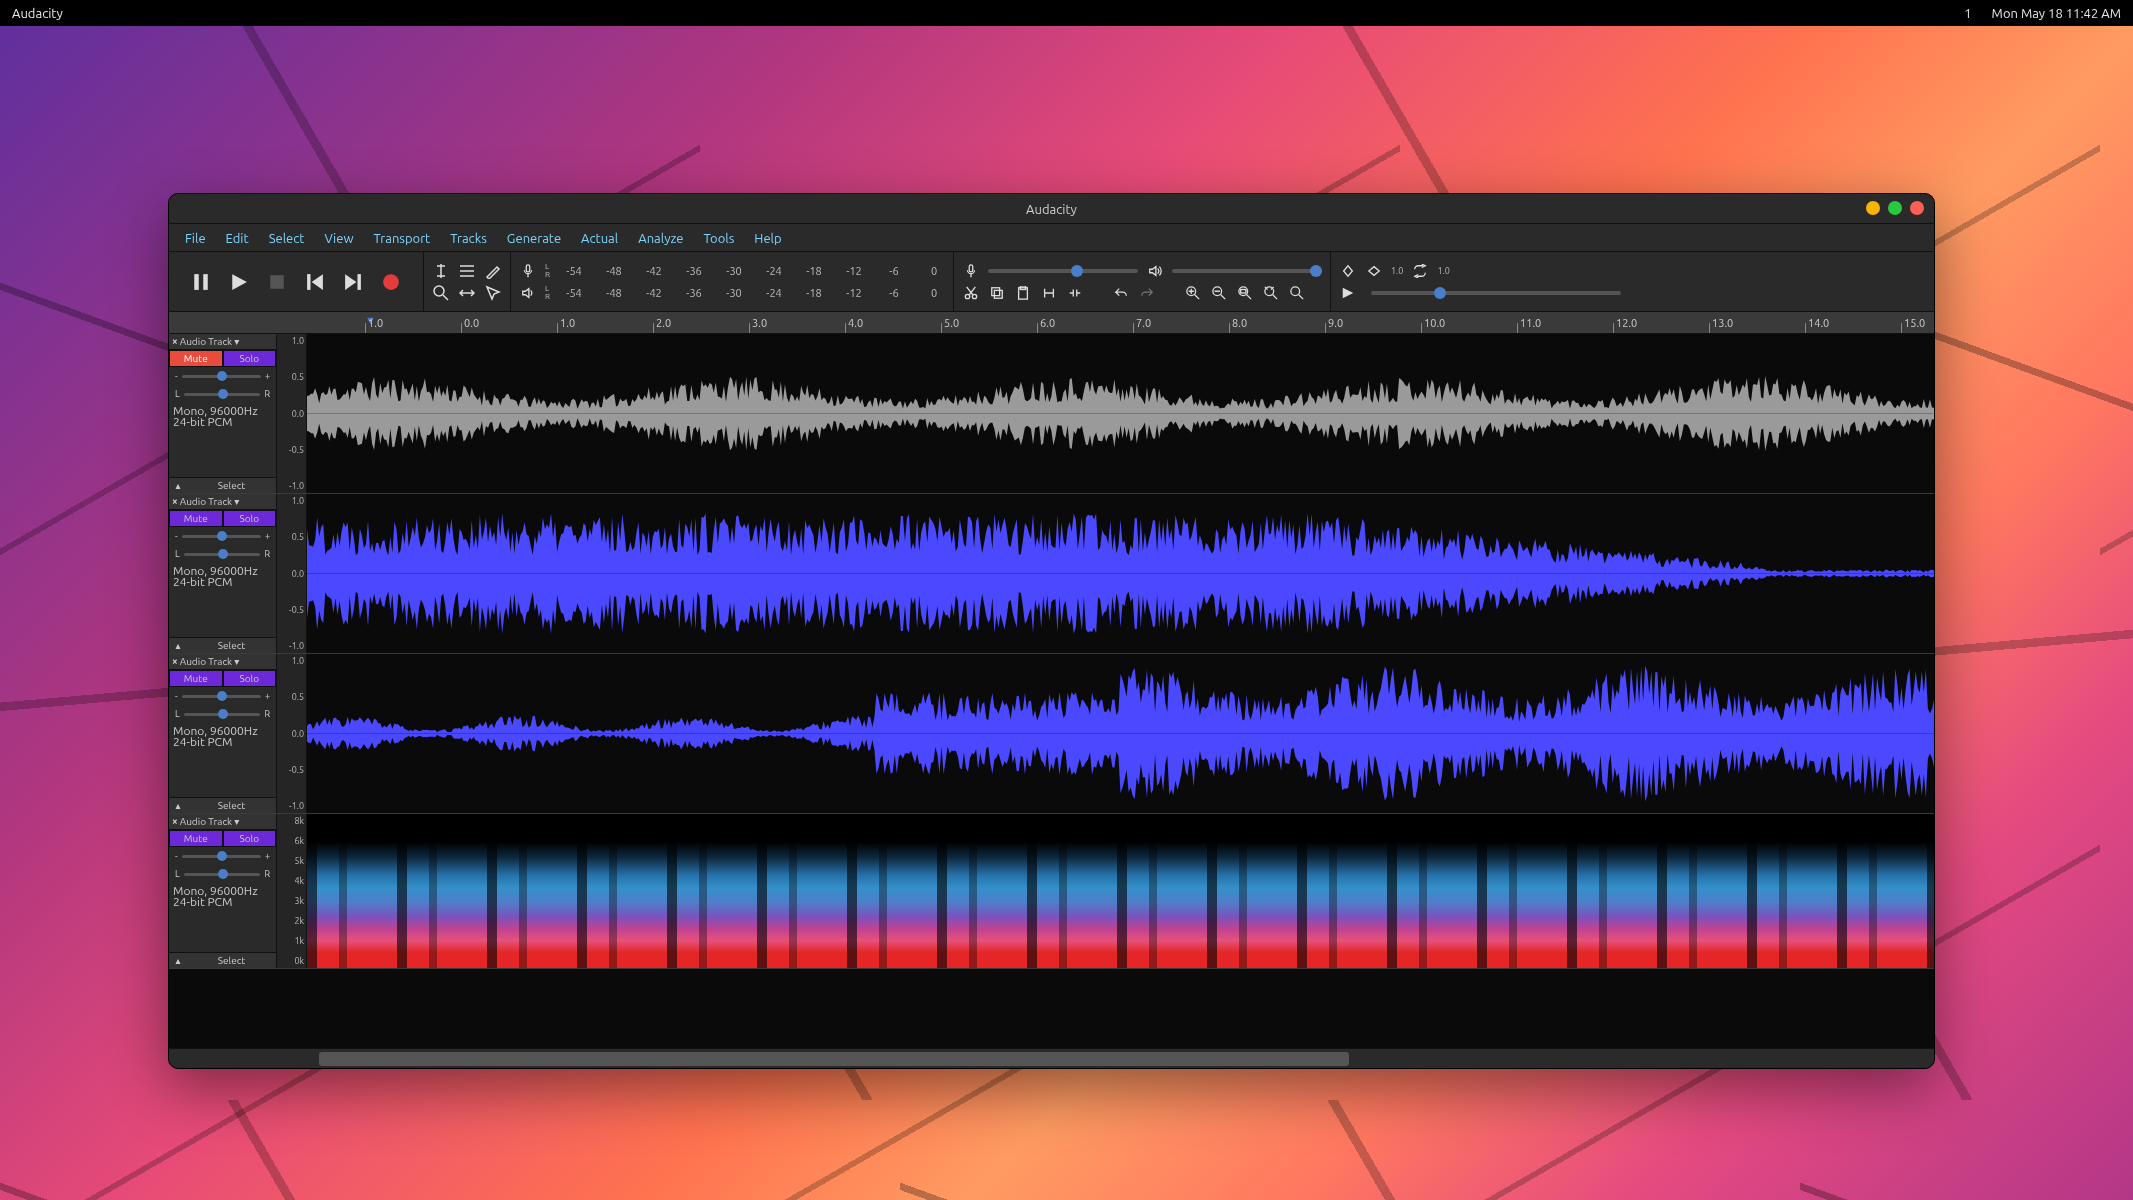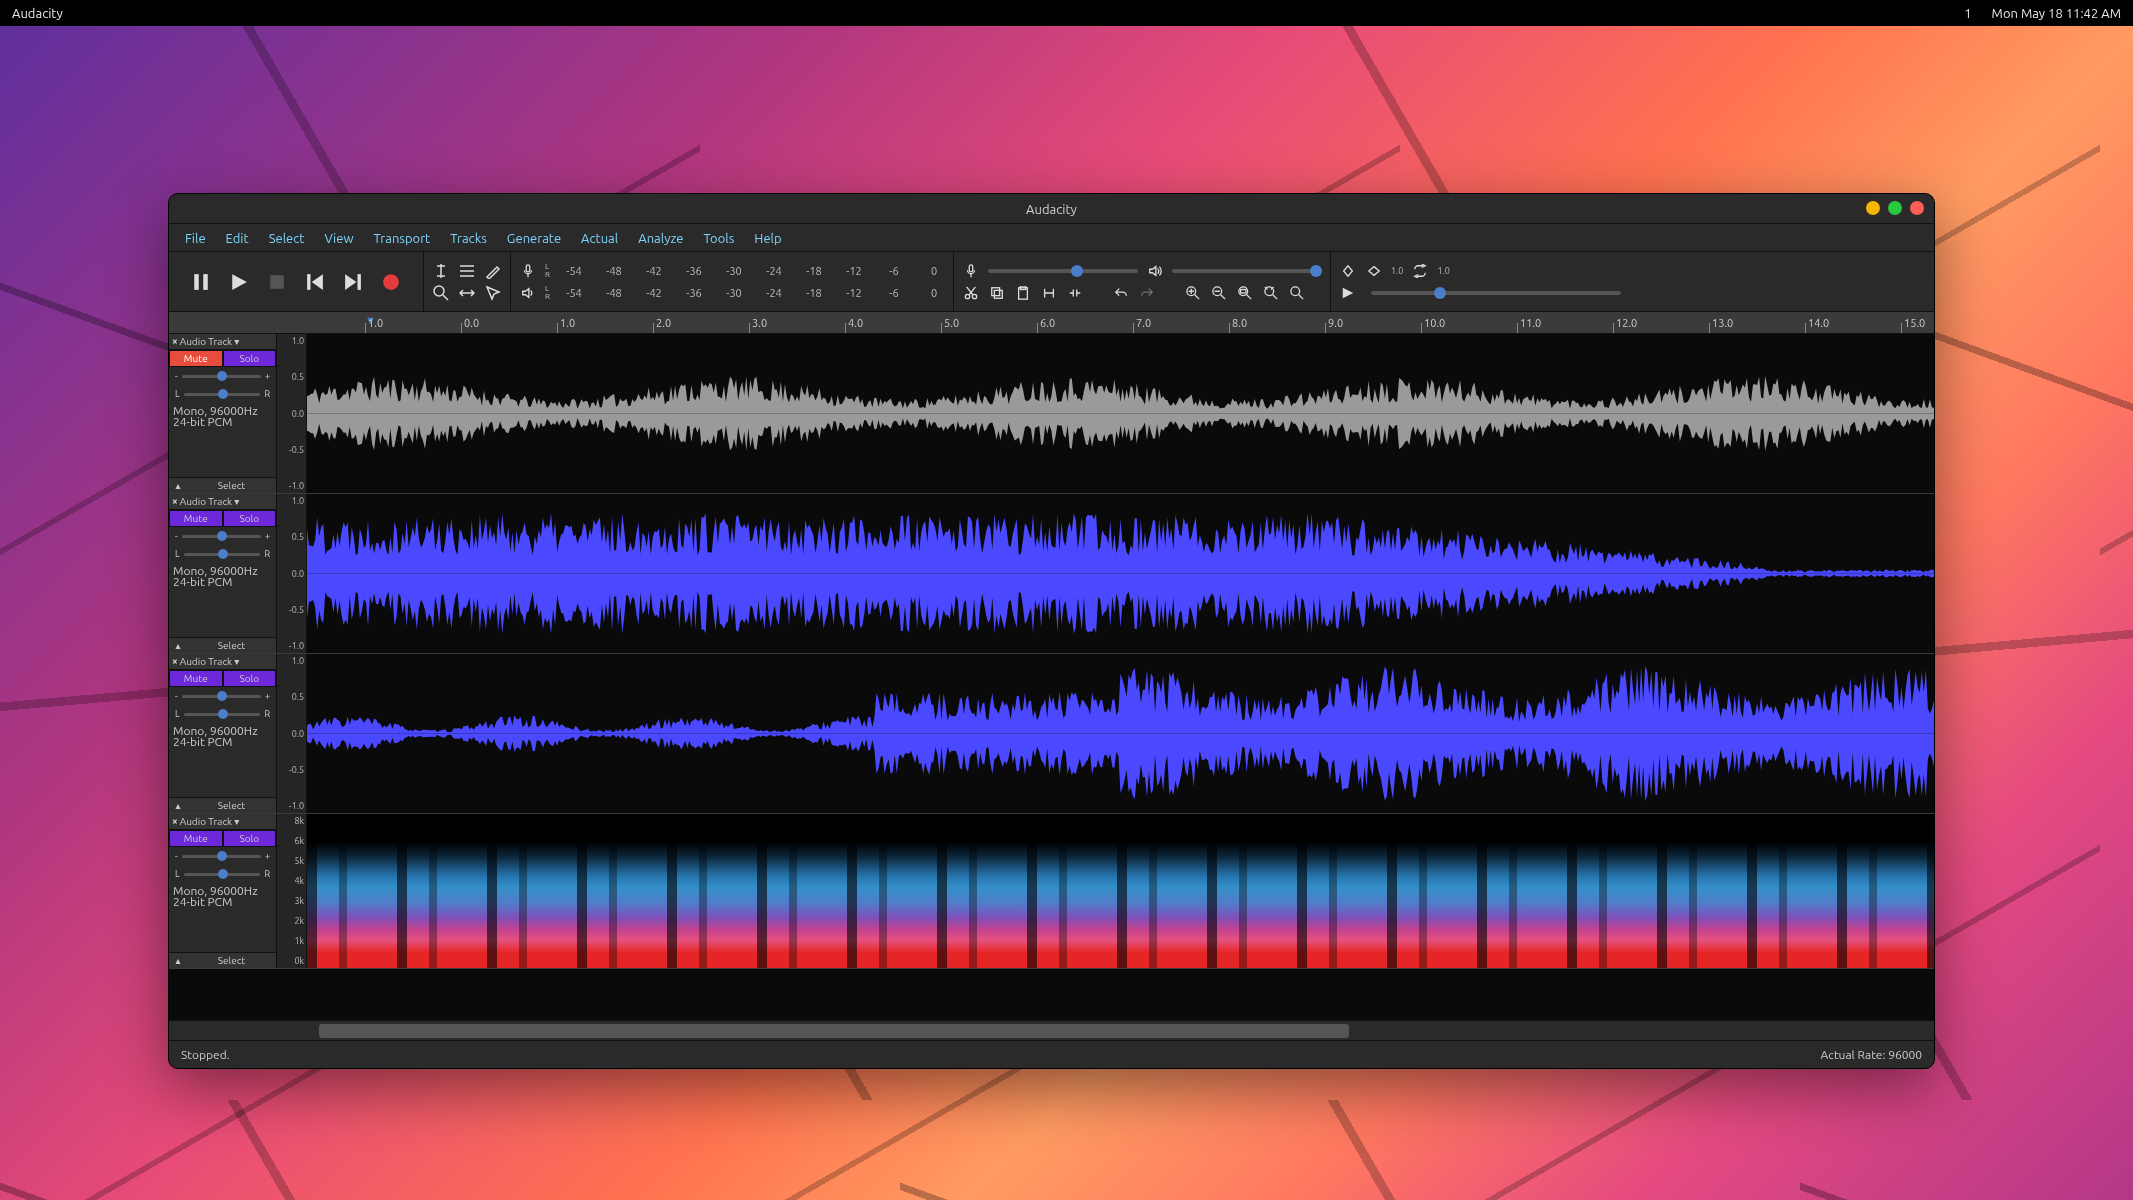--- a/index.html
+++ b/index.html
@@ -678,20 +678,14 @@
         <div class="stripes"></div>
       </div>
     </div>
 
   </div>
 
   <div class="hscroll">
     <div class="thumb"></div>
   </div>
 
-  <div class="statusbar">
-    <span>Stopped.</span>
-    <span class="spacer"></span>
-    <span>Actual Rate:</span>&nbsp;
-    <span>96000</span>
-  </div>
 
 </div>
 
 </body></html>

